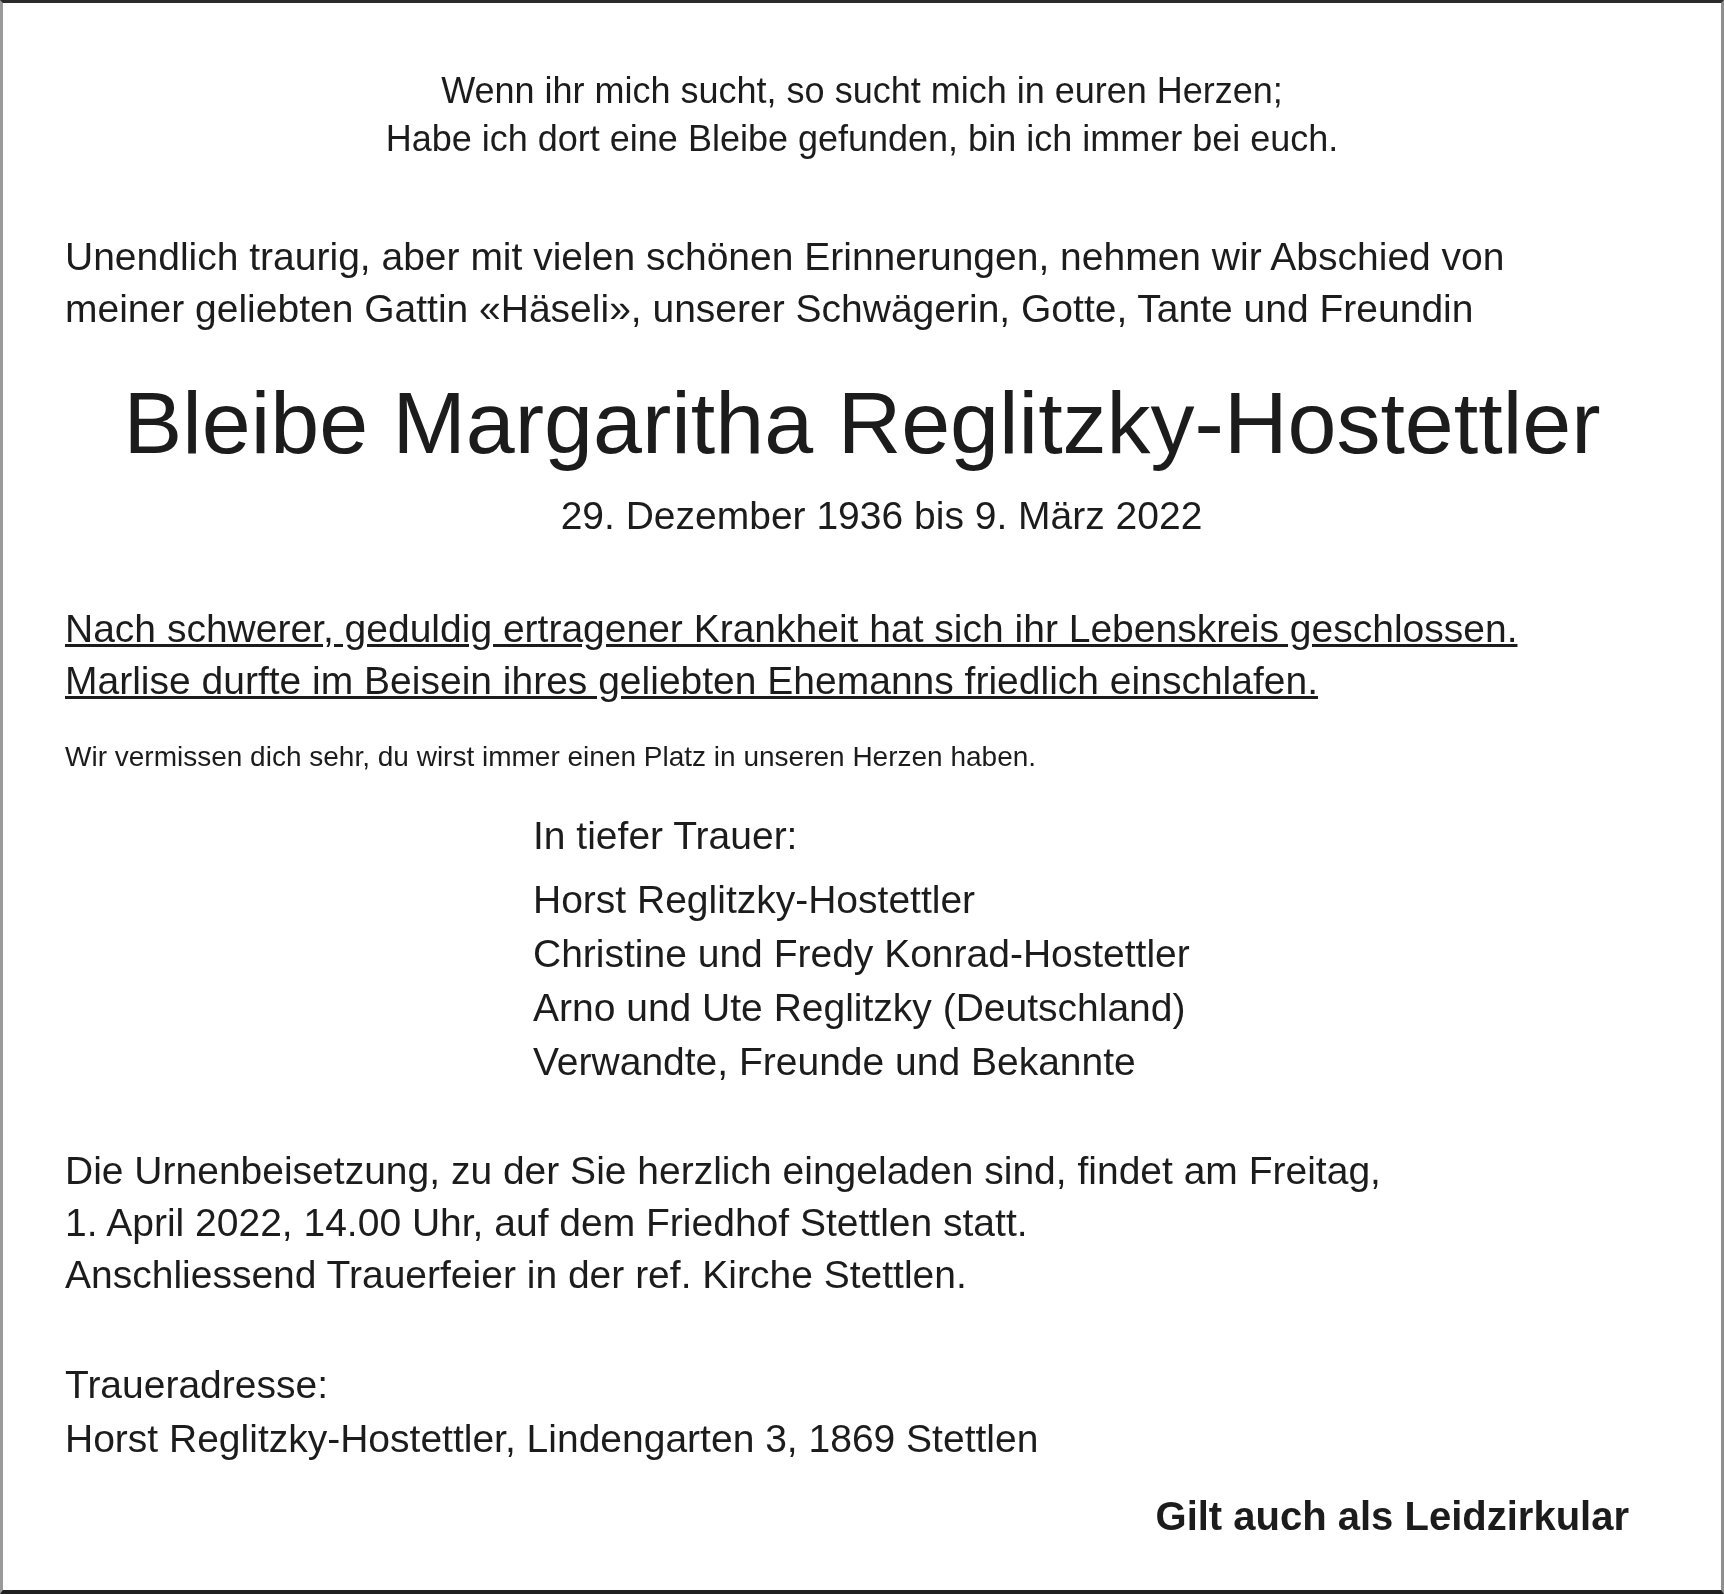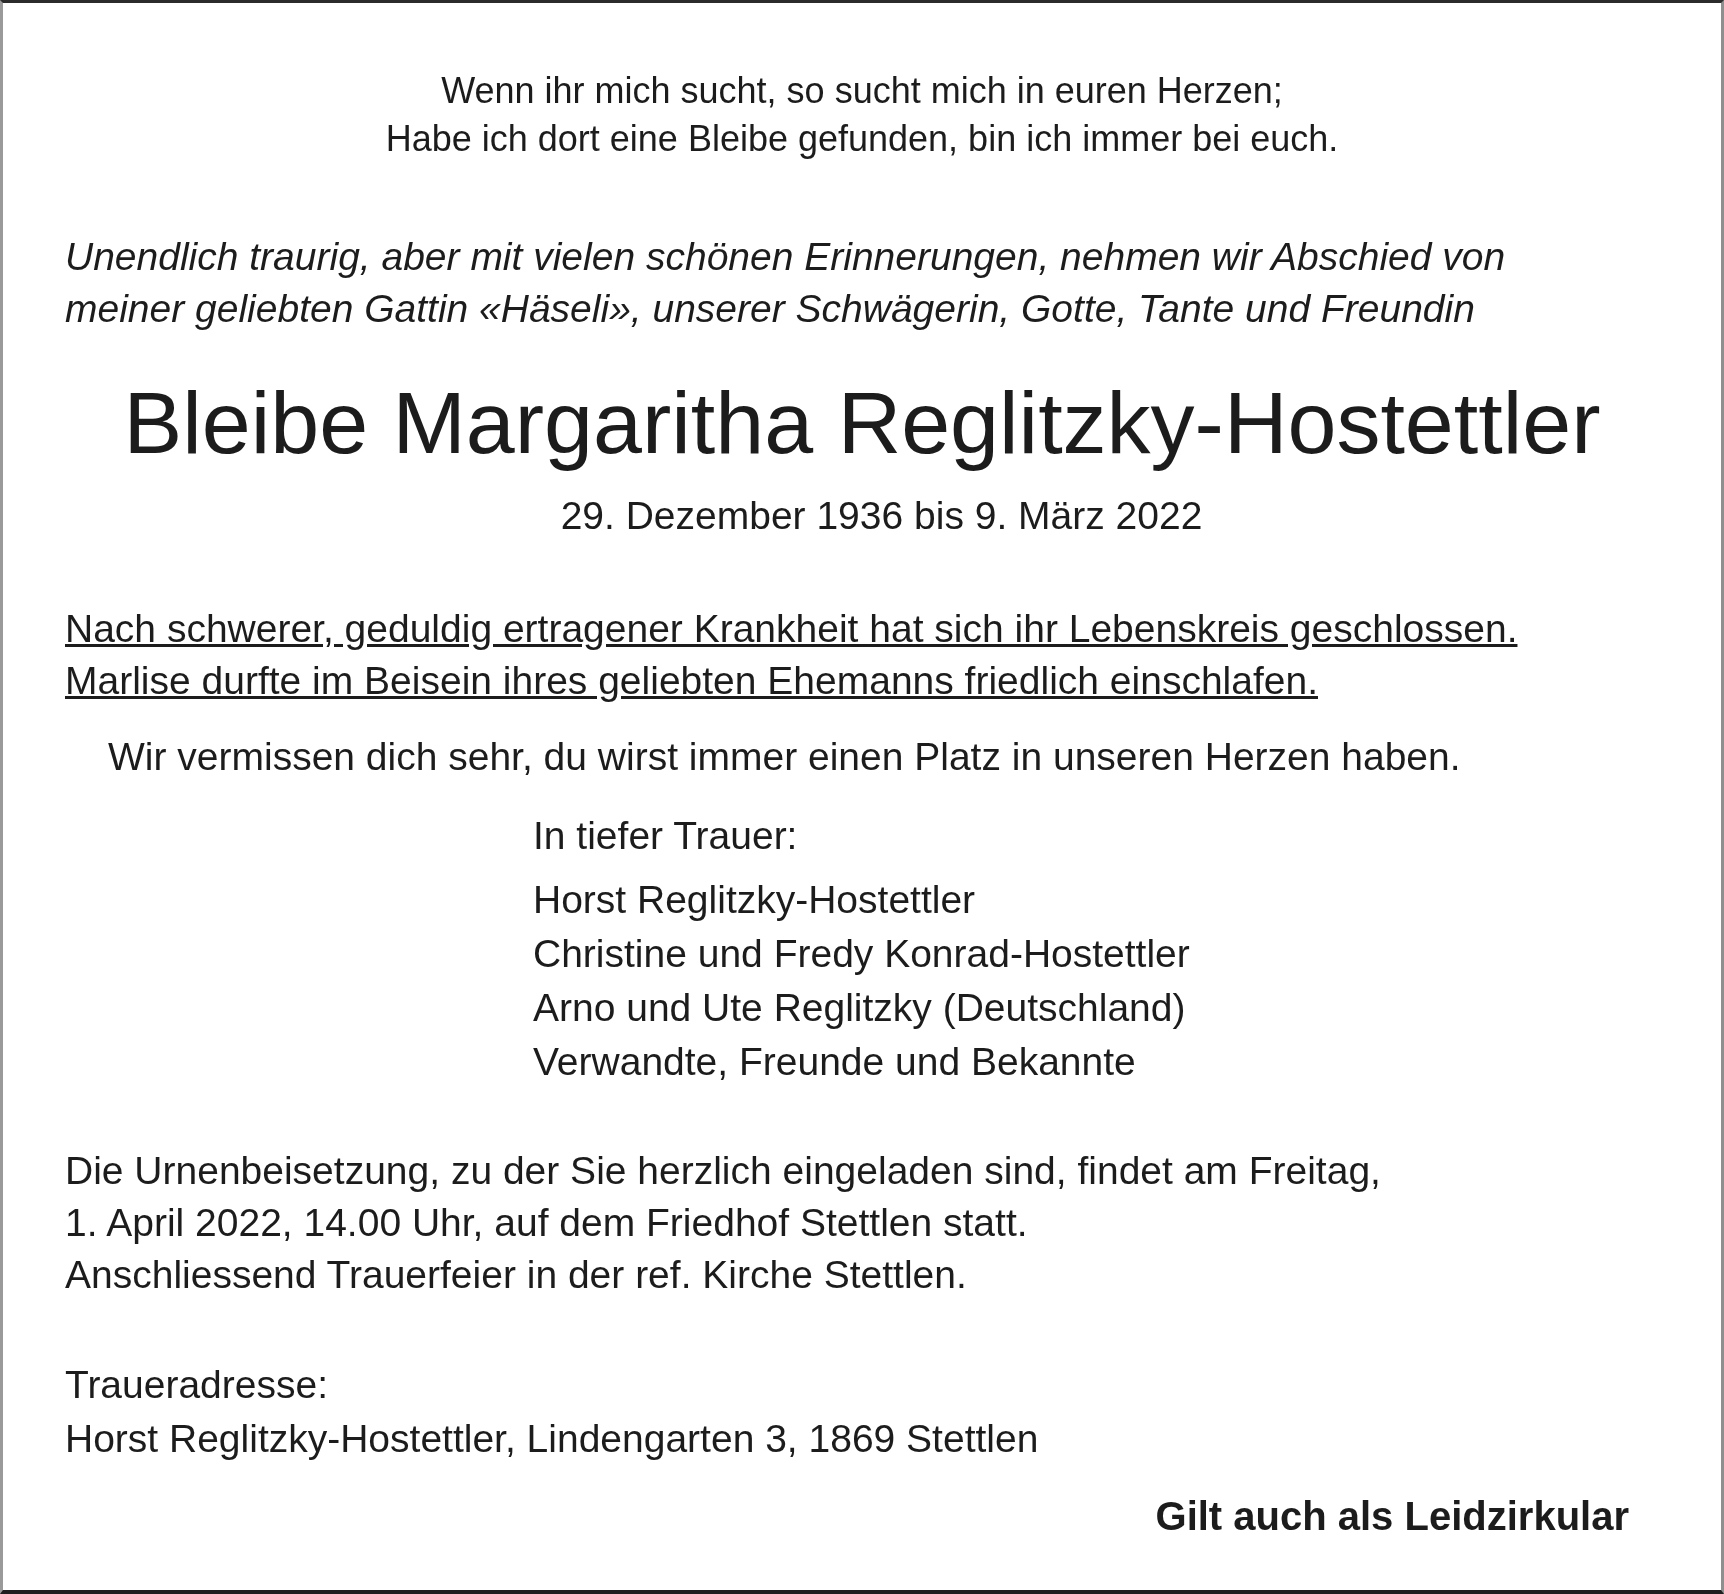--- a/index.html
+++ b/index.html
@@ -28,21 +28,20 @@
     top: 64px; left: 0; right: 0;
     text-align: center;
     font-size: 36px;
     line-height: 48px;
   }
   .intro {
     position: absolute;
     top: 228px; left: 62px;
     font-size: 39px;
     line-height: 52px;
-    font-style: italic;
   }
   .deceased-name {
     position: absolute;
     top: 368px; left: 0; right: 0;
     text-align: center;
     font-size: 88px;
     line-height: 104px;
     font-weight: 400;
     margin: 0;
   }
@@ -57,23 +56,22 @@
   .obituary {
     position: absolute;
     top: 600px; left: 62px;
     font-size: 39px;
     line-height: 52px;
     text-decoration: underline;
   }
   .remembrance {
     position: absolute;
     top: 728px; left: 62px;
-    font-size: 39px;
+    font-size: 28px;
     line-height: 52px;
-    margin-left: 43px;
   }
   .mourners-heading {
     position: absolute;
     top: 807px; left: 530px;
     font-size: 39px;
     line-height: 52px;
   }
   .mourners-list {
     position: absolute;
     top: 870px; left: 530px;

